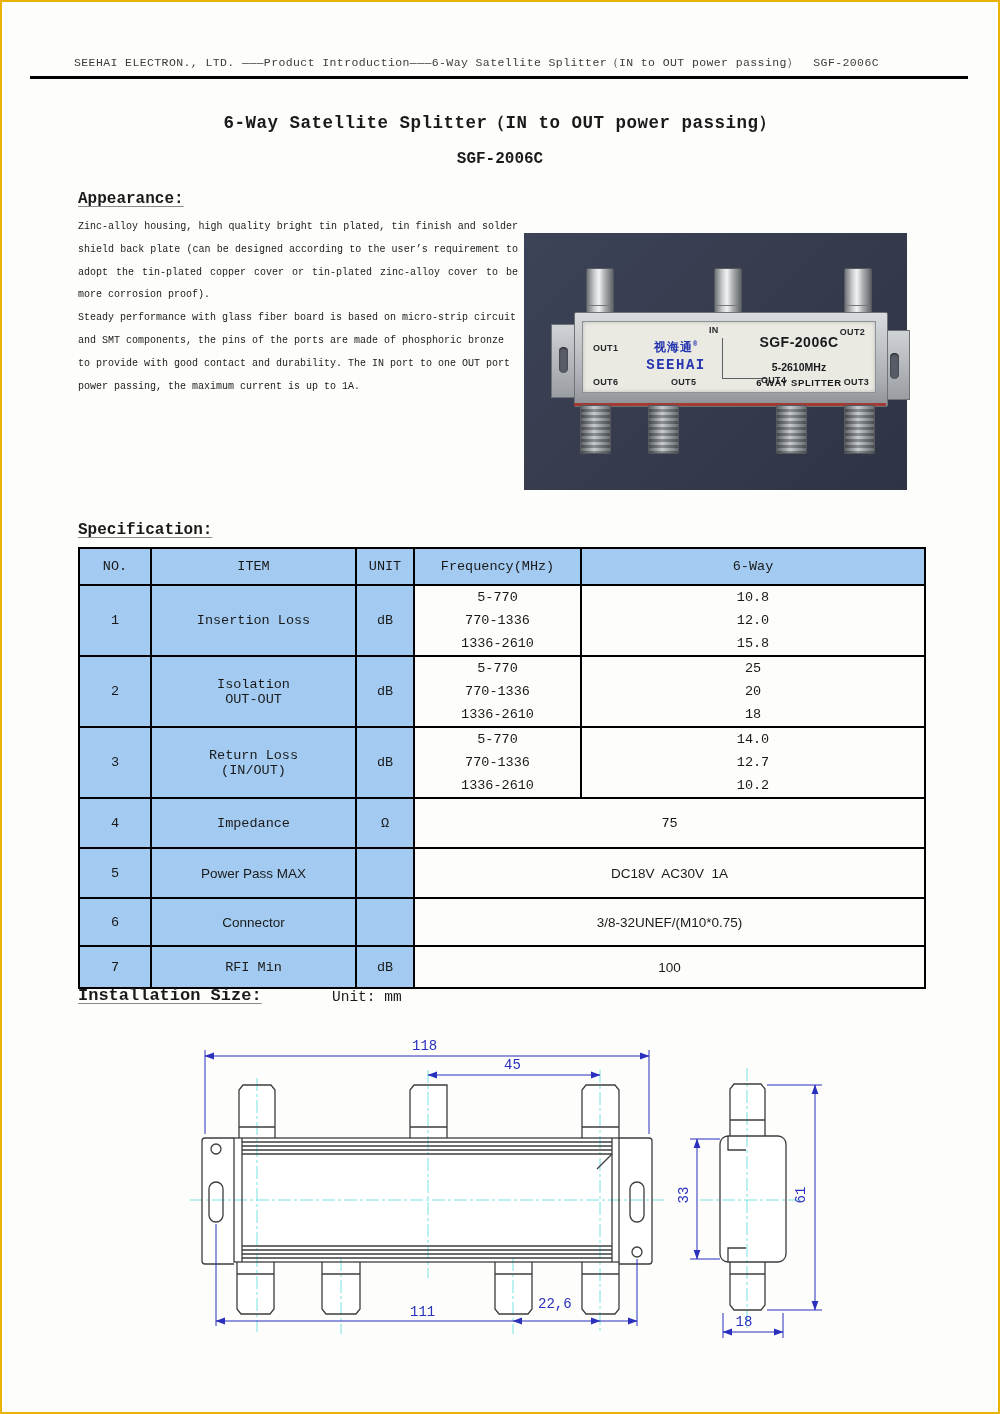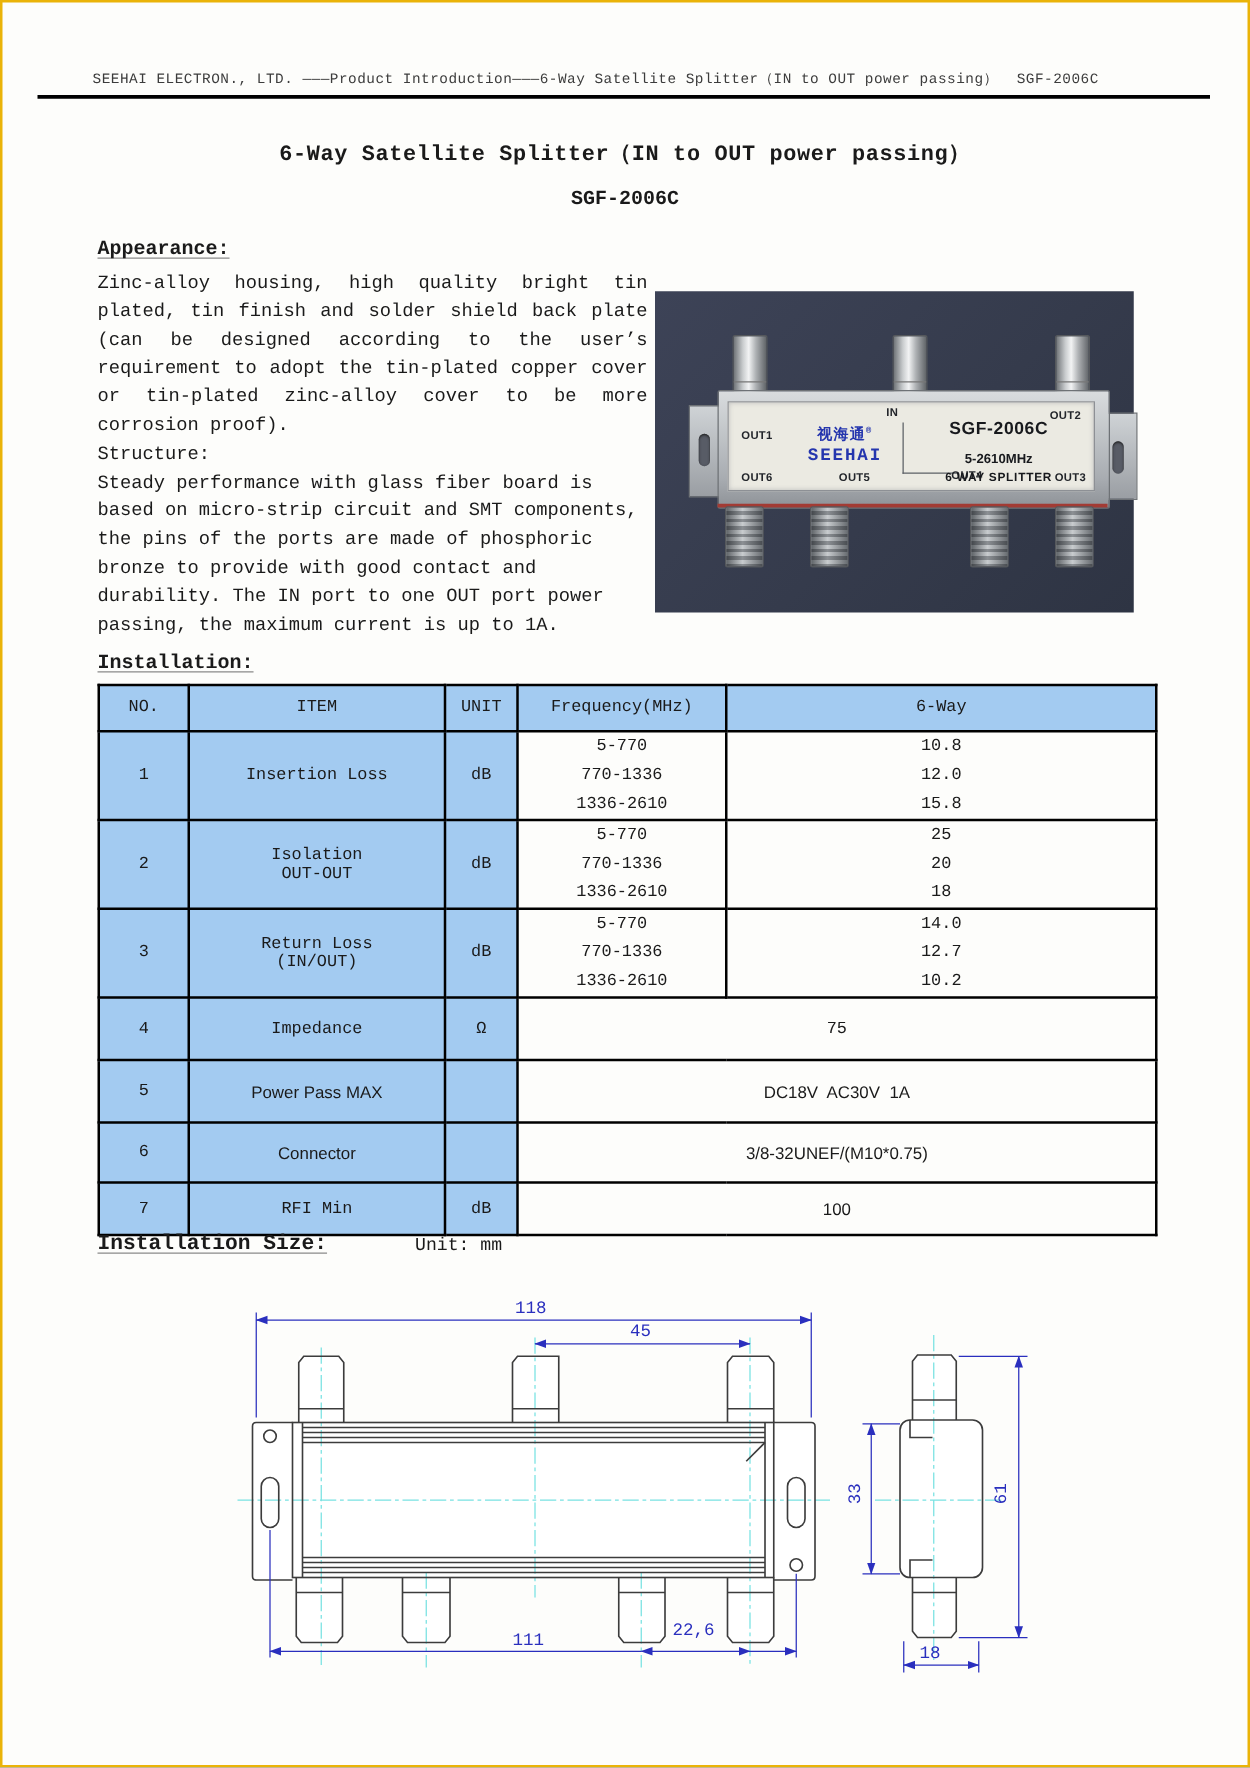--- a/index.html
+++ b/index.html
@@ -14,21 +14,21 @@
   .header-rule{position:absolute;top:74px;left:28px;width:938px;height:3px;background:#000;}
   .title{position:absolute;top:108px;left:0;width:100%;text-align:center;
     font-size:17.5px;font-weight:bold;letter-spacing:.5px;}
   .subtitle{position:absolute;top:148px;left:0;width:100%;text-align:center;
     font-size:16px;font-weight:bold;}
   
   .sec-heading{font-size:16px;font-weight:bold;
     text-decoration:underline;text-decoration-color:#8a8a8a;text-decoration-thickness:1px;text-underline-offset:3px;}
   .appearance-heading{position:absolute;top:188px;left:76px;}
   .appearance-body{position:absolute;top:214px;left:76px;width:440px;
-    font-size:15px;line-height:22.8px;text-align:justify;}
+    font-size:10px;line-height:22.8px;text-align:justify;}
   .appearance-body .last{text-align:left;}
   .structure-label{text-align:left;}
   
   .photo{position:absolute;top:231px;left:522px;width:383px;height:257px;
     background:linear-gradient(135deg,#3d4357 0%,#353b4c 55%,#2e3443 100%);}
   .dev-body{position:absolute;left:50px;top:79px;width:312px;height:93px;
     background:linear-gradient(180deg,#d9dcde 0%,#c2c6c9 35%,#a8acb1 75%,#8e9297 100%);
     border:1px solid #6e7276;border-radius:2px;}
   .dev-ear{position:absolute;width:26px;height:72px;top:91px;
     background:linear-gradient(180deg,#cfd3d6,#9a9ea3);border:1px solid #6e7276;}
@@ -84,21 +84,20 @@
 
   <div class="doc-header">SEEHAI ELECTRON., LTD. ———Product Introduction———6-Way Satellite Splitter（IN to OUT power passing）  SGF-2006C</div>
   <div class="header-rule"></div>
 
   <div class="title">6-Way Satellite Splitter（IN to OUT power passing）</div>
   <div class="subtitle">SGF-2006C</div>
 
   <div class="sec-heading appearance-heading">Appearance:</div>
   <div class="appearance-body">
     <div>Zinc-alloy housing, high quality bright tin plated, tin finish and solder shield back plate (can be designed according to the user’s requirement to adopt the tin-plated copper cover or tin-plated zinc-alloy cover to be more corrosion proof).</div>
-    <div class="structure-label">Structure:</div>
     <div class="last">Steady performance with glass fiber board is based on micro-strip circuit and SMT components, the pins of the ports are made of phosphoric bronze to provide with good contact and durability. The IN port to one OUT port power passing, the maximum current is up to 1A.</div>
   </div>
 
   <div class="photo">
     <div class="connector conn-top" style="left:62px"></div>
     <div class="connector conn-top" style="left:190px"></div>
     <div class="connector conn-top" style="left:320px"></div>
     <div class="dev-ear left">
         <div class="ear-slot"></div>
       </div>
@@ -125,21 +124,21 @@
         <div class="model-freq">5-2610MHz</div>
         <div class="model-type">6 WAY SPLITTER</div>
       </div>
     </div>
     <div class="connector conn-bot" style="left:56px"></div>
     <div class="connector conn-bot" style="left:124px"></div>
     <div class="connector conn-bot" style="left:252px"></div>
     <div class="connector conn-bot" style="left:320px"></div>
   </div>
 
-  <div class="sec-heading spec-heading">Installation:</div>
+  <div class="sec-heading spec-heading">Specification:</div>
 
   <table class="spec">
     <colgroup>
         <col style="width:72px">
         <col style="width:205px">
         <col style="width:58px">
         <col style="width:167px">
         <col style="width:344px">
       </colgroup>
     <tbody>

